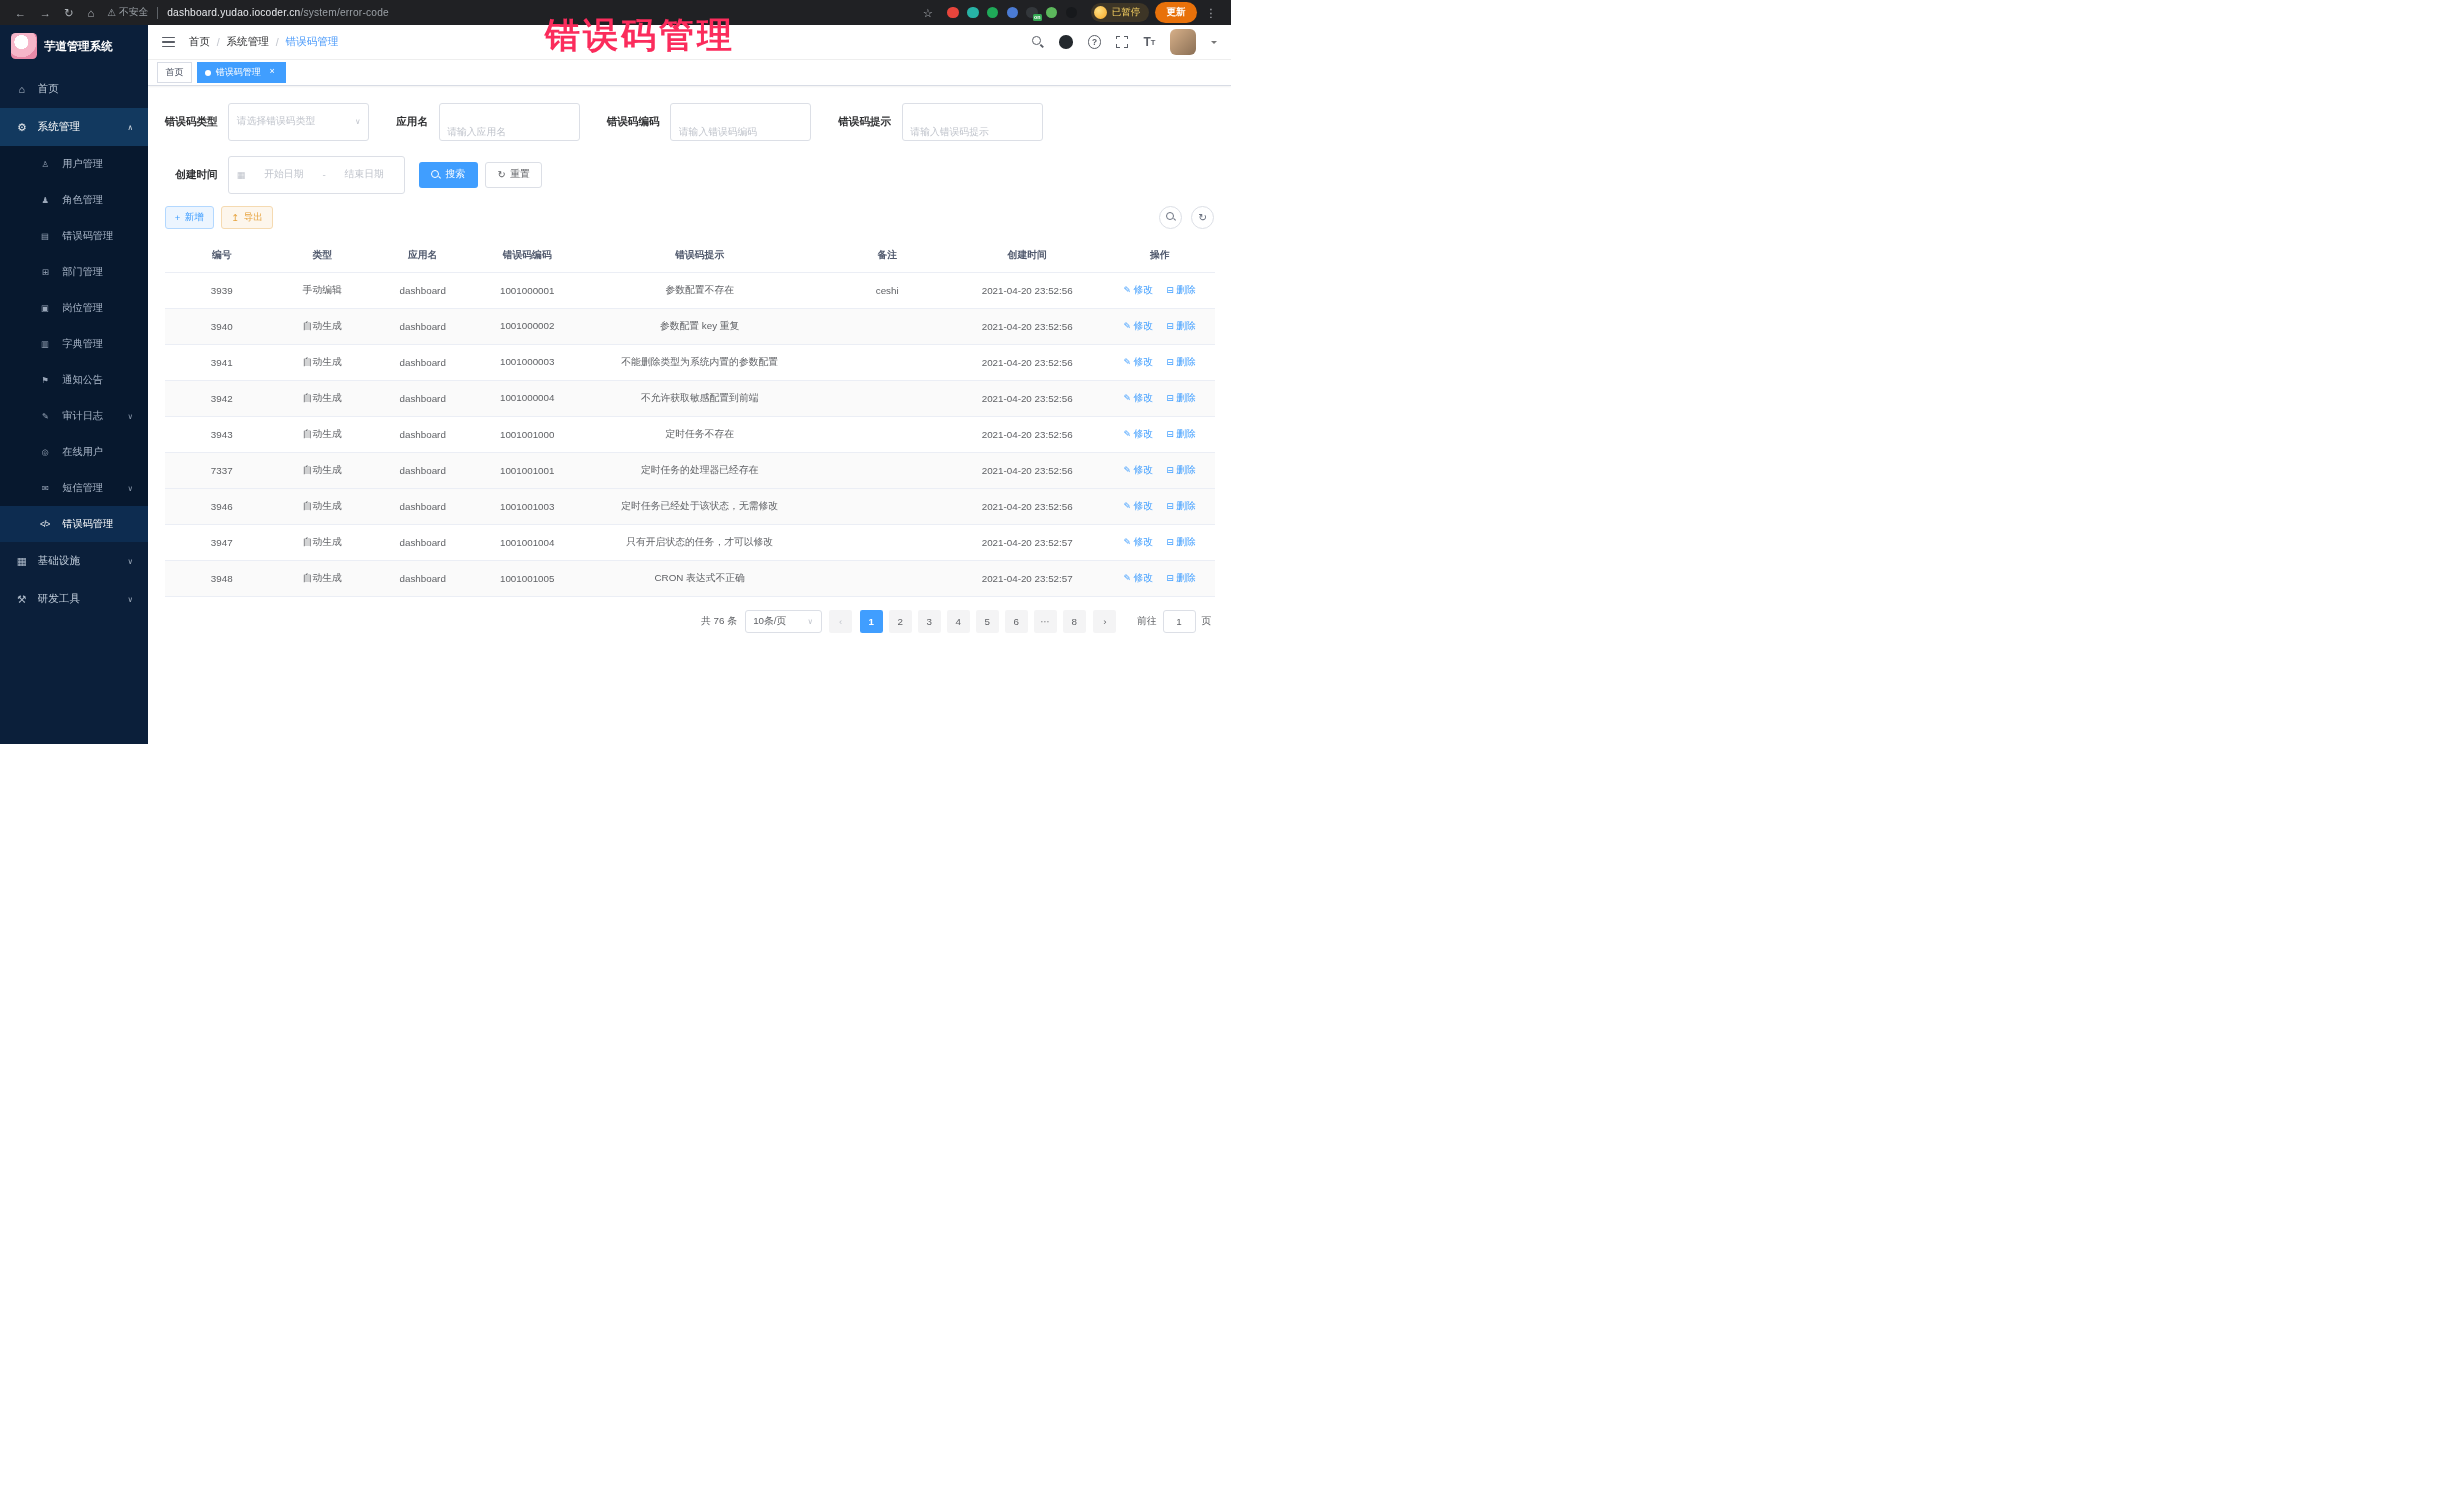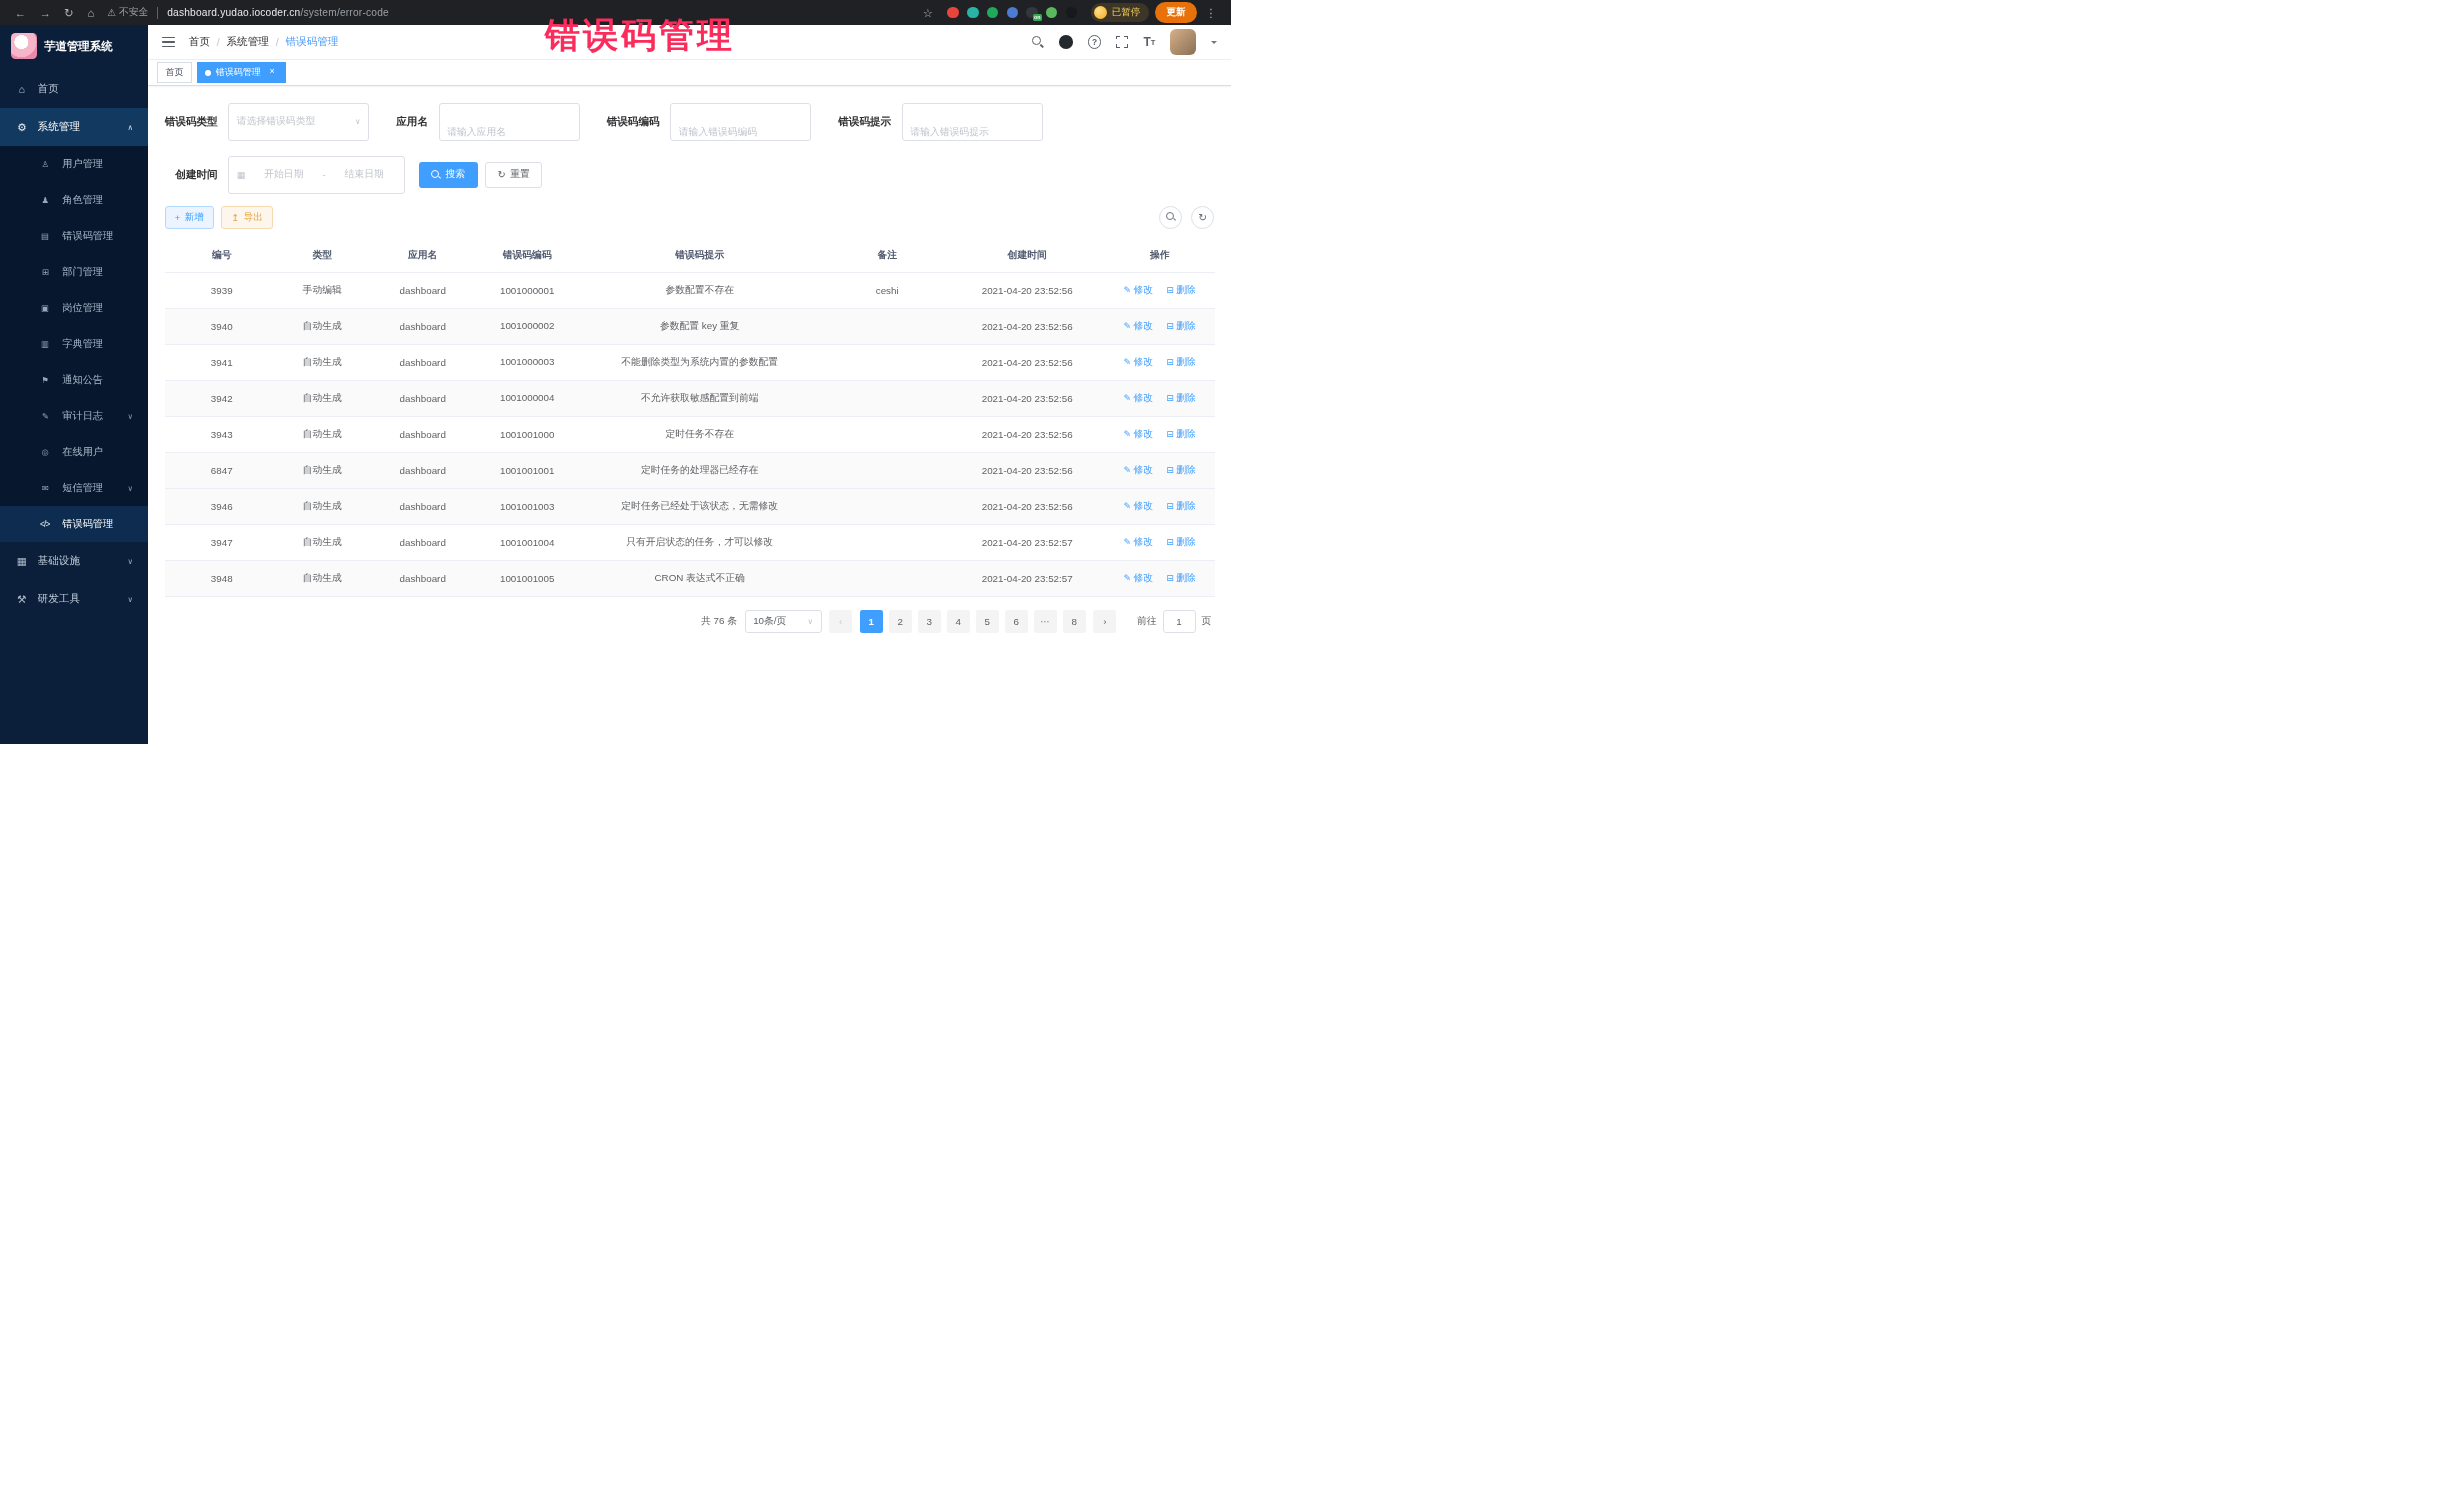--- a/index.html
+++ b/index.html
@@ -482,21 +482,21 @@
                   <span>修改</span>
                 </span>
       <span class="op-link">
                   <span class="op-ic">⊟</span>
                   <span>删除</span>
                 </span>
     </td>
   </tr>
 
   <tr class="stripe">
-    <td>6847</td>
+    <td>7337</td>
     <td>自动生成</td>
     <td>dashboard</td>
     <td><span class="code">1001001001</span></td>
     <td>定时任务的处理器已经存在</td>
     <td></td>
     <td>2021-04-20 23:52:56</td>
     <td>
       <span class="op-link">
                   <span class="op-ic">✎</span>
                   <span>修改</span>

